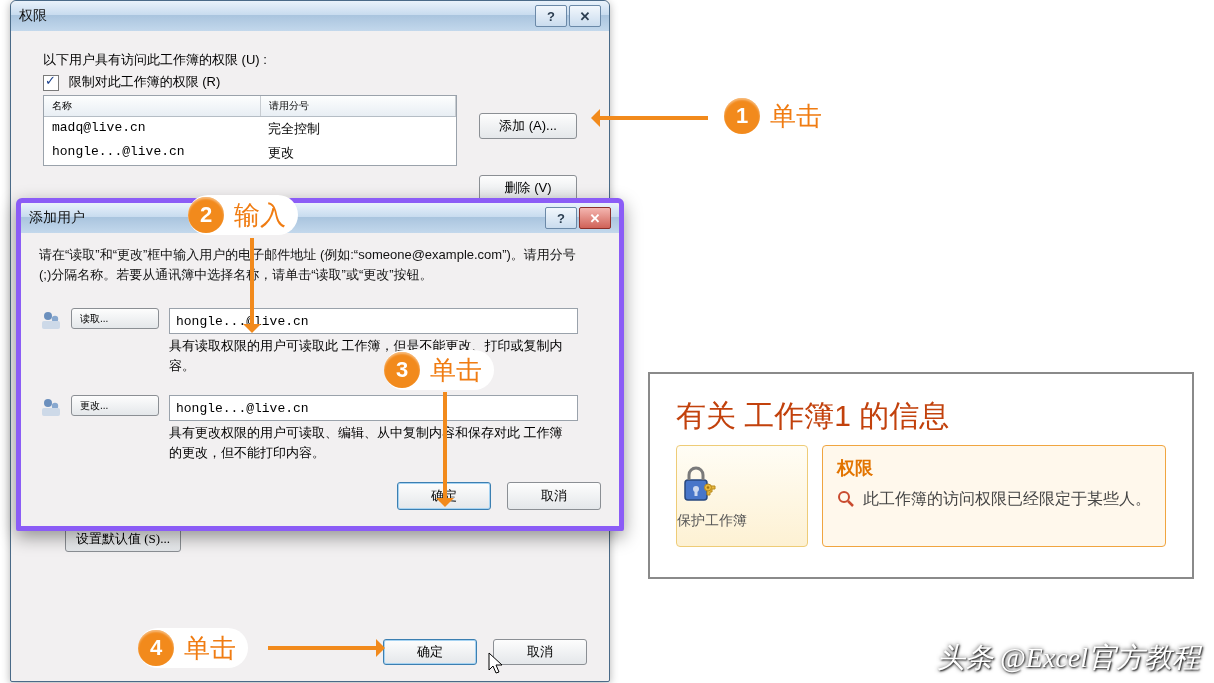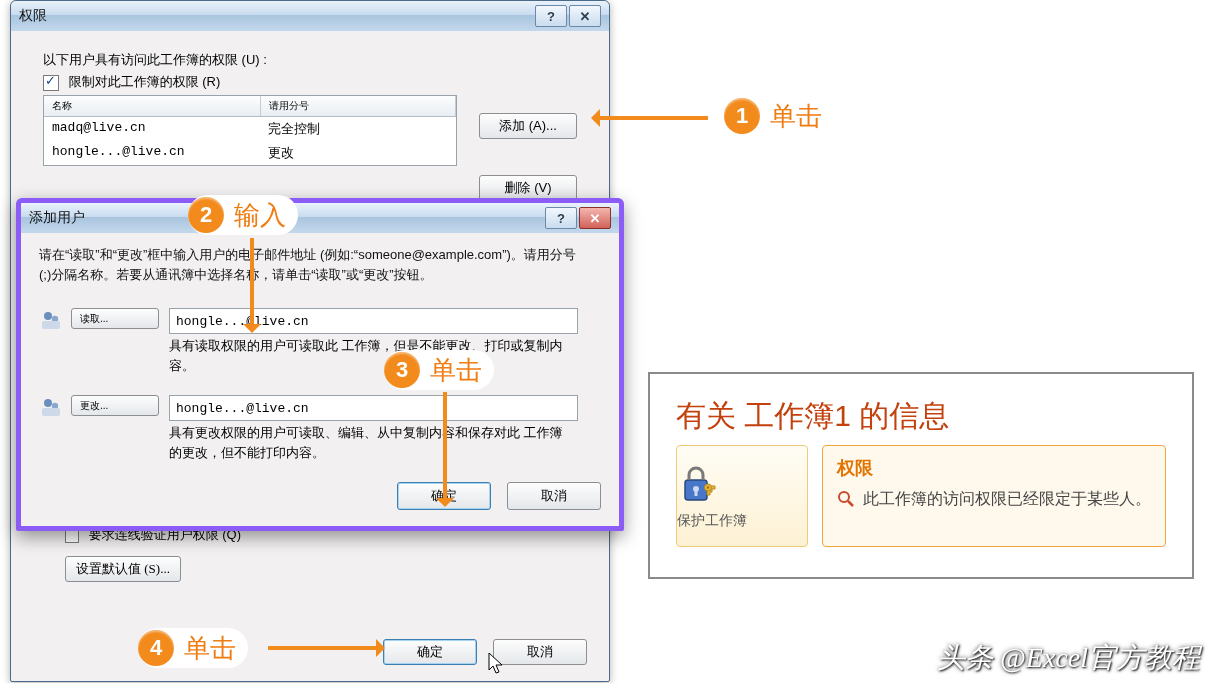--- a/index.html
+++ b/index.html
@@ -204,24 +204,20 @@
           <div class="c2">更改</div>
         </div>
       </div>
       <div class="sidebtns" style="left:436px; top:18px;gap:36px;">
         <div class="winbtn">添加 (A)...</div>
         <div class="winbtn">删除 (V)</div>
       </div>
     </div>
 
     <div class="lower" style="margin-left:40px;">
-      <div style="margin-bottom:12px;">
-        <span class="cb small"></span>
-        <span>要求连线验证用户权限 (Q)</span>
-      </div>
       <div class="setbtn">设置默认值 (S)...</div>
     </div>
 
     <div class="btnrow" style="position:absolute; bottom:16px; right:22px;">
       <div class="winbtn def">确定</div>
       <div class="winbtn">取消</div>
     </div>
   </div>
 </div>
 

